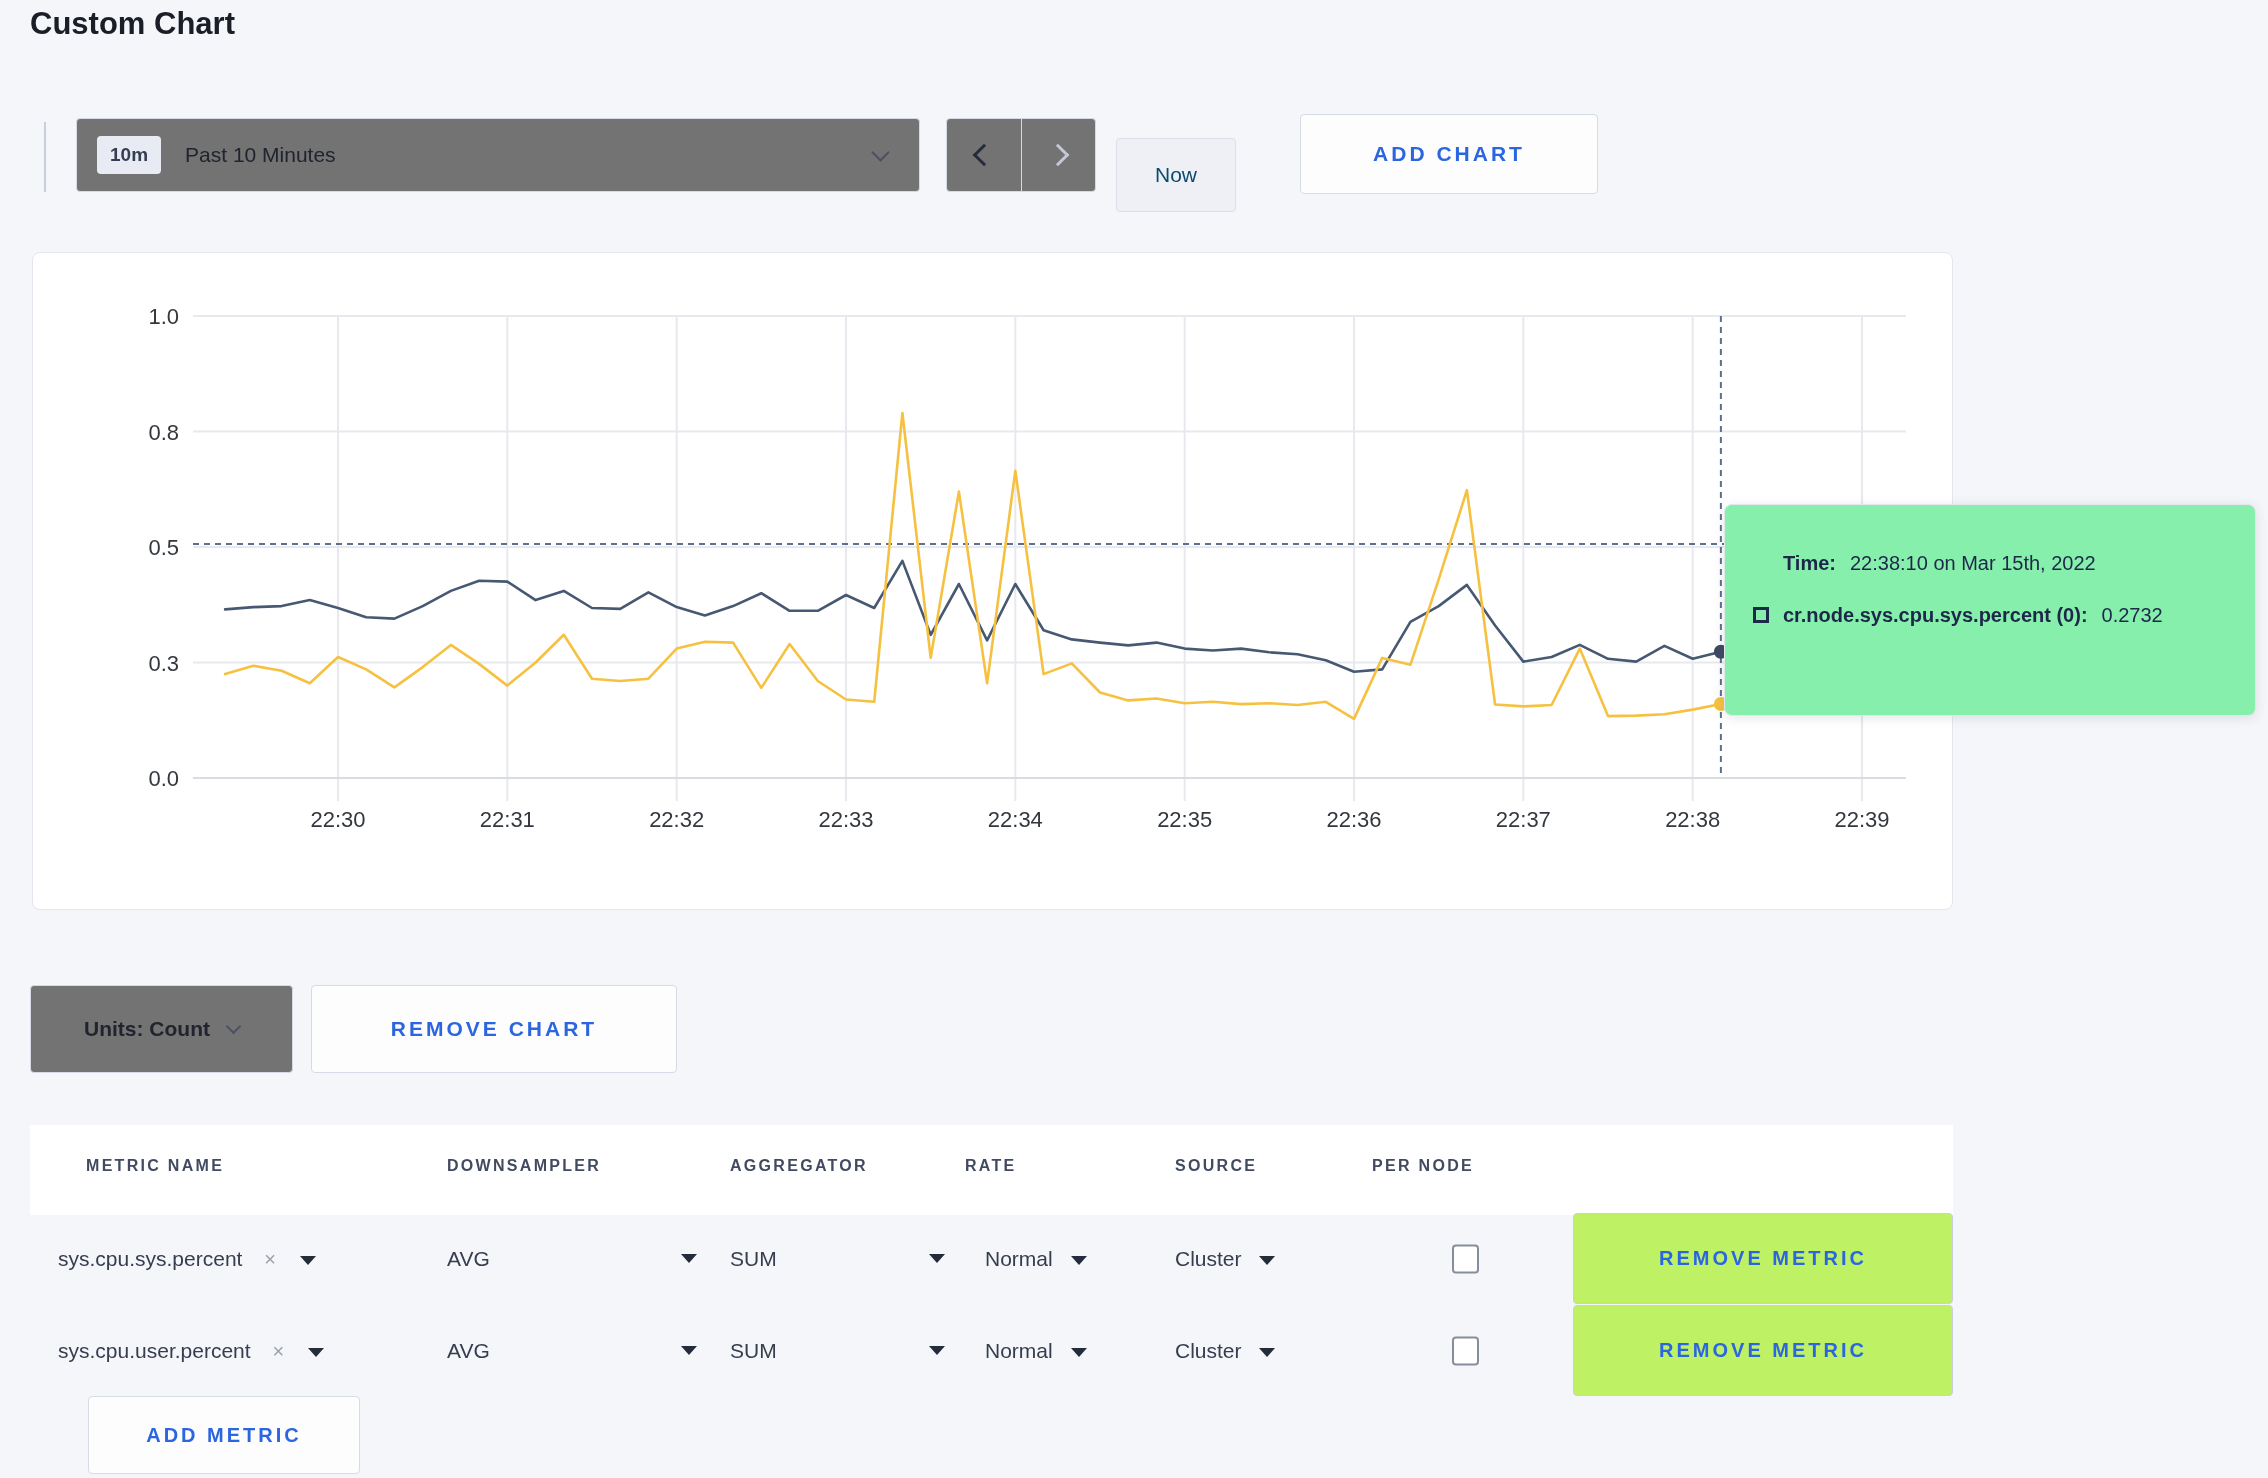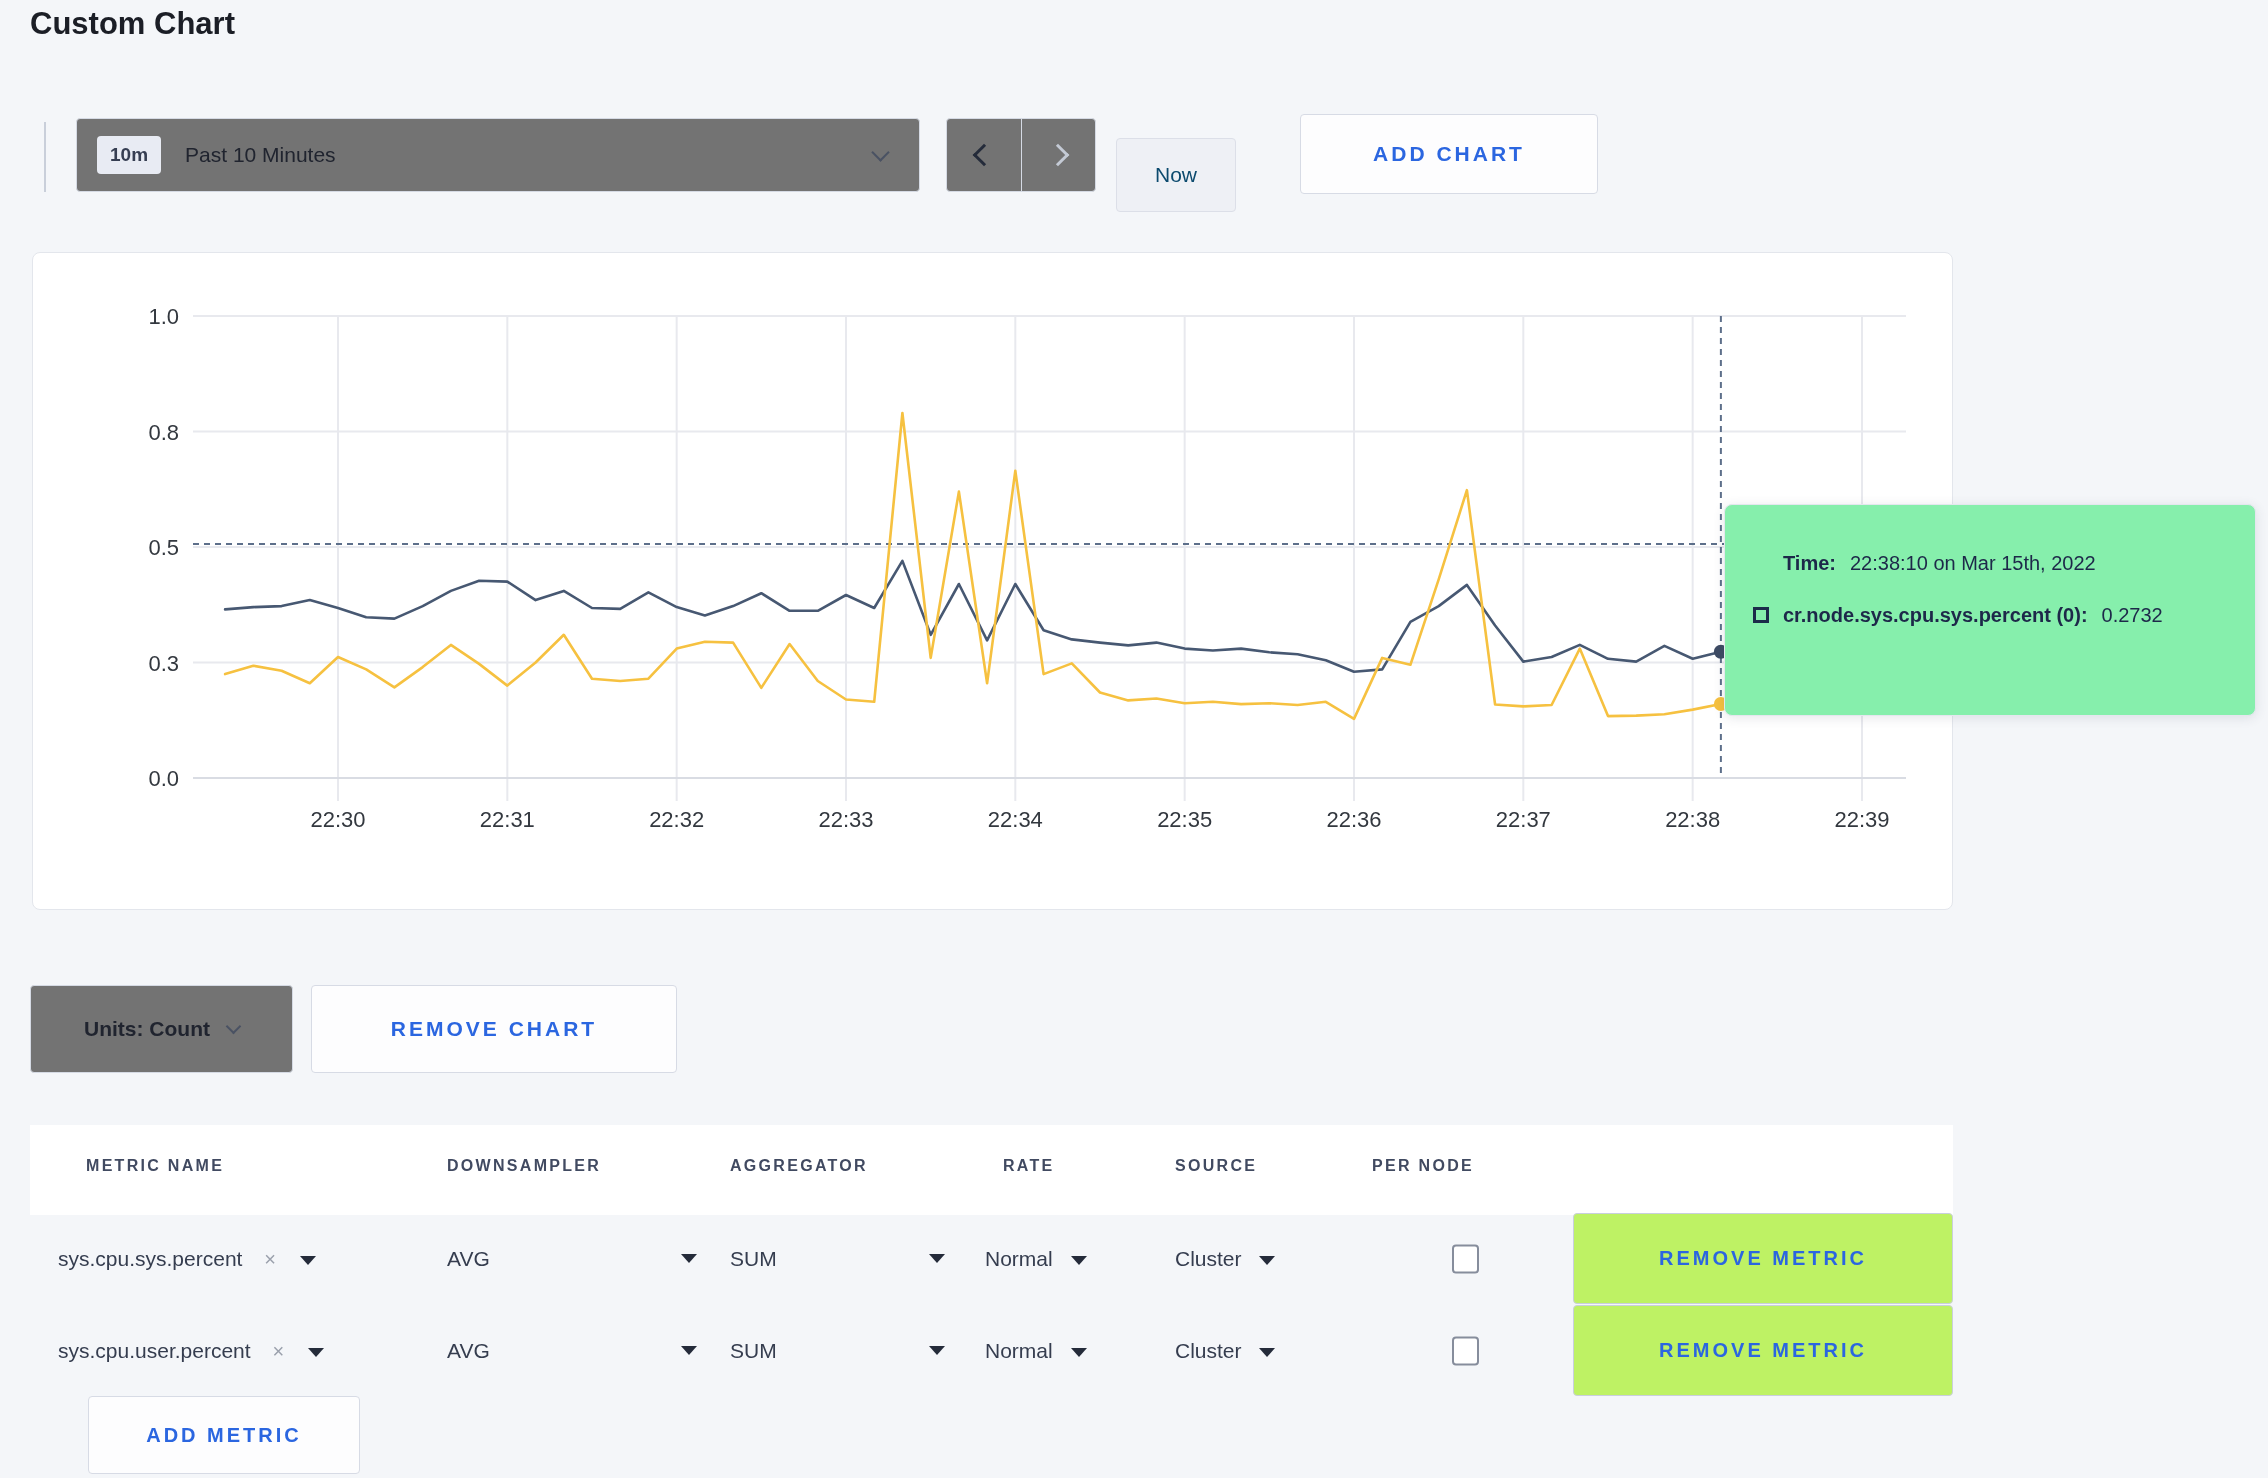--- a/index.html
+++ b/index.html
@@ -200,21 +200,21 @@
   <span id="units-label">Units: Count</span>
   <span id="units-chevron" class="chev"></span>
 </div>
 
 <button id="remove-chart-button" class="abs blue-btn">REMOVE CHART</button>
 
 <div id="table-header-strip" class="abs">
   <span class="th" style="left:56px">METRIC NAME</span>
   <span class="th" style="left:417px">DOWNSAMPLER</span>
   <span class="th" style="left:700px">AGGREGATOR</span>
-  <span class="th" style="left:973px">RATE</span>
+  <span class="th" style="left:935px">RATE</span>
   <span class="th" style="left:1145px">SOURCE</span>
   <span class="th" style="left:1342px">PER NODE</span>
 </div>
 
 <div class="abs mrow" style="top:1213px">
   <span class="mcell cell-text" style="left:28px">
     <span>sys.cpu.sys.percent</span>
     <span class="x-icon" style="margin-left:16px">×</span>
     <span class="caret" style="margin-left:18px"></span>
   </span>

